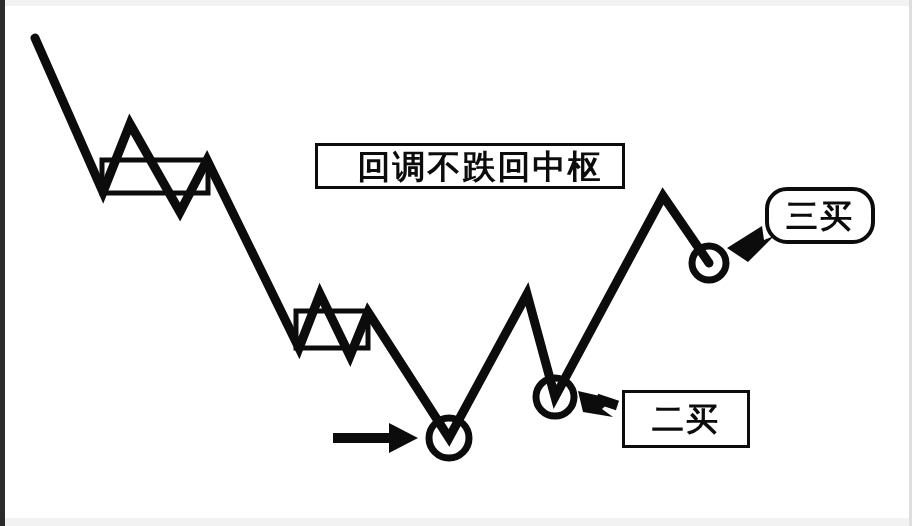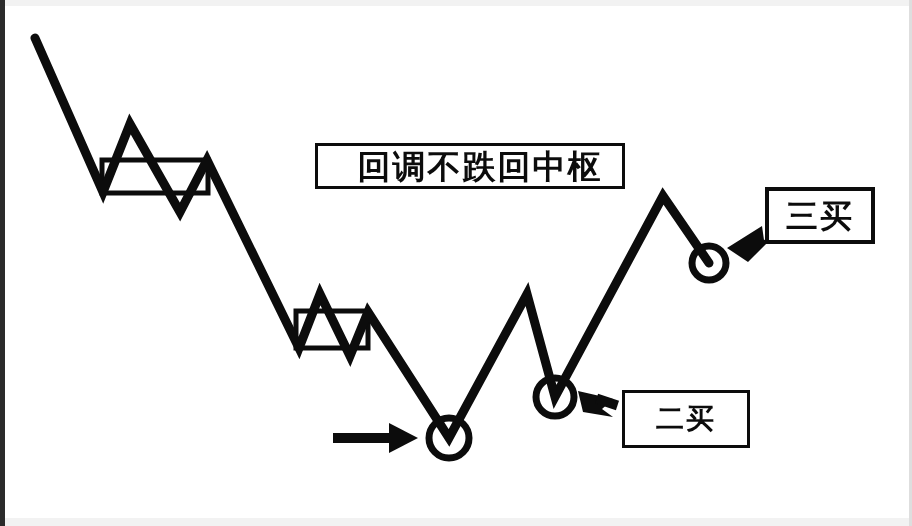--- a/index.html
+++ b/index.html
@@ -75,21 +75,21 @@
     top: 412px;
     width: 92px;
     height: 51px;
     font-size: 30px;
   }
   #label-buy2 {
     left: 622px;
     top: 390px;
     width: 128px;
     height: 58px;
-    font-size: 28px;
+    font-size: 32px;
     border-width: 3px;
   }
   #label-buy3 {
     left: 765px;
     top: 187px;
     width: 110px;
     height: 57px;
     font-size: 32px;
   }
 </style>
@@ -131,19 +131,19 @@
         <polygon points="727,248 762,226 764,240 774,236 748,262" fill="#0c0c0c"></polygon>
       </g>
     </g>
   </svg>
 
   <div class="cn-label" id="title-box" style="left: 315px; top: 143px; width: 310px; height: 46px; padding-left: 20px;">回调不跌回中枢</div>
 
 
   <div class="cn-label" id="label-buy2" style="left: 622px; top: 390px; width: 128px; height: 58px;">二买</div>
 
-  <div class="cn-label" id="label-buy3" style="left: 765px; top: 187px; width: 110px; height: 57px;">三买</div>
+  <div class="cn-label" id="label-buy3" style="left: 765px; top: 187px; width: 110px; height: 57px; border-radius: 22px;">三买</div>
 
   <div id="edge-top"></div>
   <div id="edge-bottom"></div>
   <div id="edge-left"></div>
   <div id="edge-right"></div>
 </div>
 
 </body></html>

